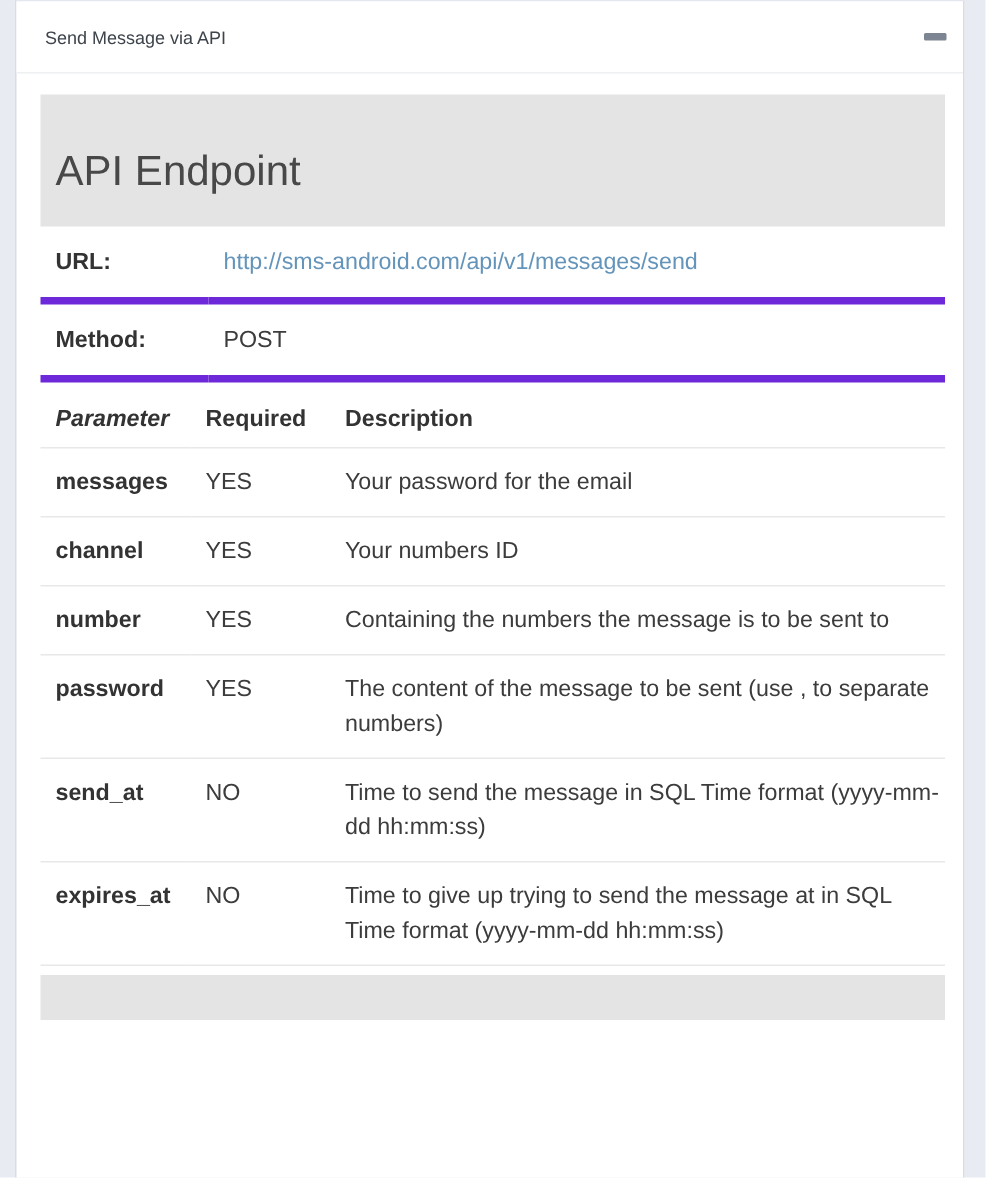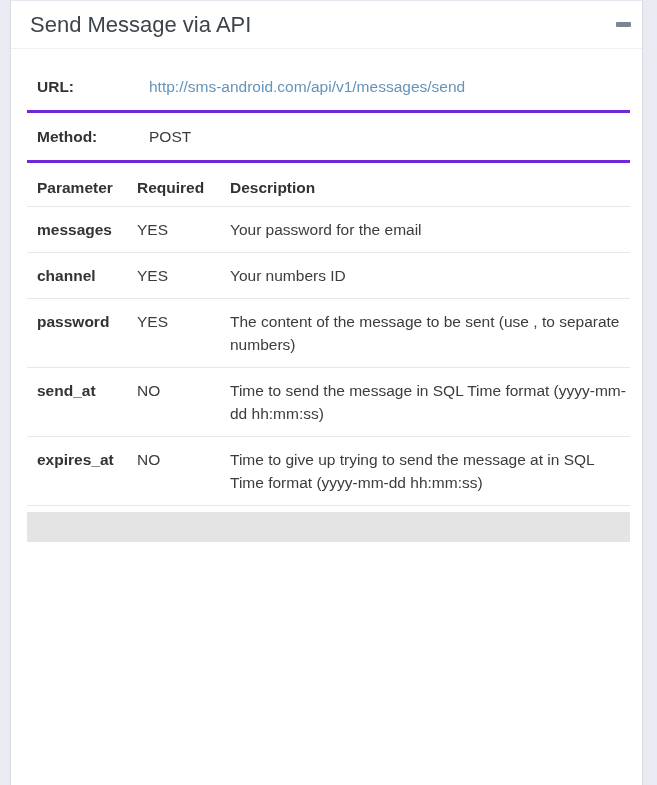--- a/index.html
+++ b/index.html
@@ -20,21 +20,21 @@
   .panel-header {
     height: 48px;
     display: flex;
     align-items: center;
     justify-content: space-between;
     padding: 0 9px 0 19px;
     border-bottom: 1px solid #eef0f2;
     background: #ffffff;
   }
   .panel-title {
-    font-size: 22px;
+    font-size: 12px;
     color: #3e444b;
   }
   .collapse-btn {
     background: none;
     border: none;
     padding: 4px 2px;
     cursor: pointer;
     line-height: 0;
   }
   .minus-bar {
@@ -54,21 +54,21 @@
     font-weight: normal;
     color: #484848;
     line-height: 1.1;
   }
   table { width: 100%; border-collapse: collapse; }
   .kv-table { margin-bottom: 6px; }
   .kv-table td {
     padding: 12px 4px 12px 10px;
     font-size: 15.5px;
     line-height: 23px;
-    border-bottom: 3px solid #6d28d9;
+    border-bottom: 5px solid #6d28d9;
     vertical-align: top;
     margin-top: 36px;
   }
   .kv-label {
     width: 112px;
     font-weight: bold;
     color: #333333;
   }
   .url-link {
     color: #6494ba;
@@ -84,21 +84,21 @@
     vertical-align: top;
   }
   .params-table td {
     padding: 11px 4px 11px 10px;
     font-size: 15.5px;
     line-height: 23px;
     color: #3c3c3c;
     border-bottom: 1px solid #e8e8e8;
     vertical-align: top;
   }
-  .col-param { width: 100px; }
+  .col-param { width: 100px; font-style: italic; }
   .col-required { width: 93px; }
   td.param-name { font-weight: bold; color: #333333; }
   .section-cutoff {
     height: 30px;
     padding: 0;
     margin-top: 0;
   }
 </style>
 </head>
 <body>
@@ -107,20 +107,21 @@
 
   <div class="panel-header">
     <span class="panel-title">Send Message via API</span>
     <button class="collapse-btn">
       <span class="minus-bar"></span>
     </button>
   </div>
 
   <div class="panel-body">
 
+    <div class="section-heading">API Endpoint</div>
 
     <table class="kv-table">
       <tbody>
         <tr>
           <td class="kv-label">URL:</td>
           <td>
             <a href="#" class="url-link">http://sms-android.com/api/v1/messages/send</a>
           </td>
         </tr>
         <tr>
@@ -144,20 +145,25 @@
           <td class="param-name">messages</td>
           <td>YES</td>
           <td>Your password for the email</td>
         </tr>
         <tr>
           <td class="param-name">channel</td>
           <td>YES</td>
           <td>Your numbers ID</td>
         </tr>
         <tr>
+          <td class="param-name">number</td>
+          <td>YES</td>
+          <td>Containing the numbers the message is to be sent to</td>
+        </tr>
+        <tr>
           <td class="param-name">password</td>
           <td>YES</td>
           <td>The content of the message to be sent (use , to separate numbers)</td>
         </tr>
         <tr>
           <td class="param-name">send_at</td>
           <td>NO</td>
           <td>Time to send the message in SQL Time format (yyyy-mm-dd hh:mm:ss)</td>
         </tr>
         <tr>

